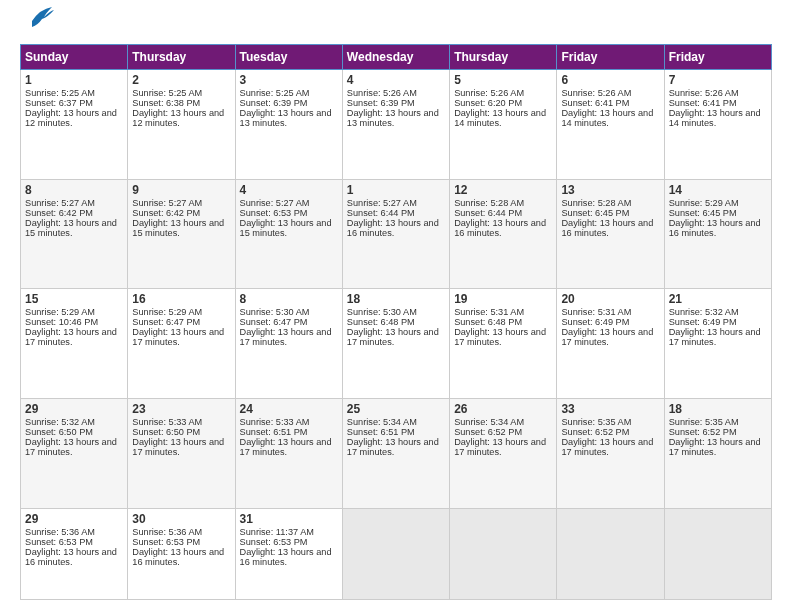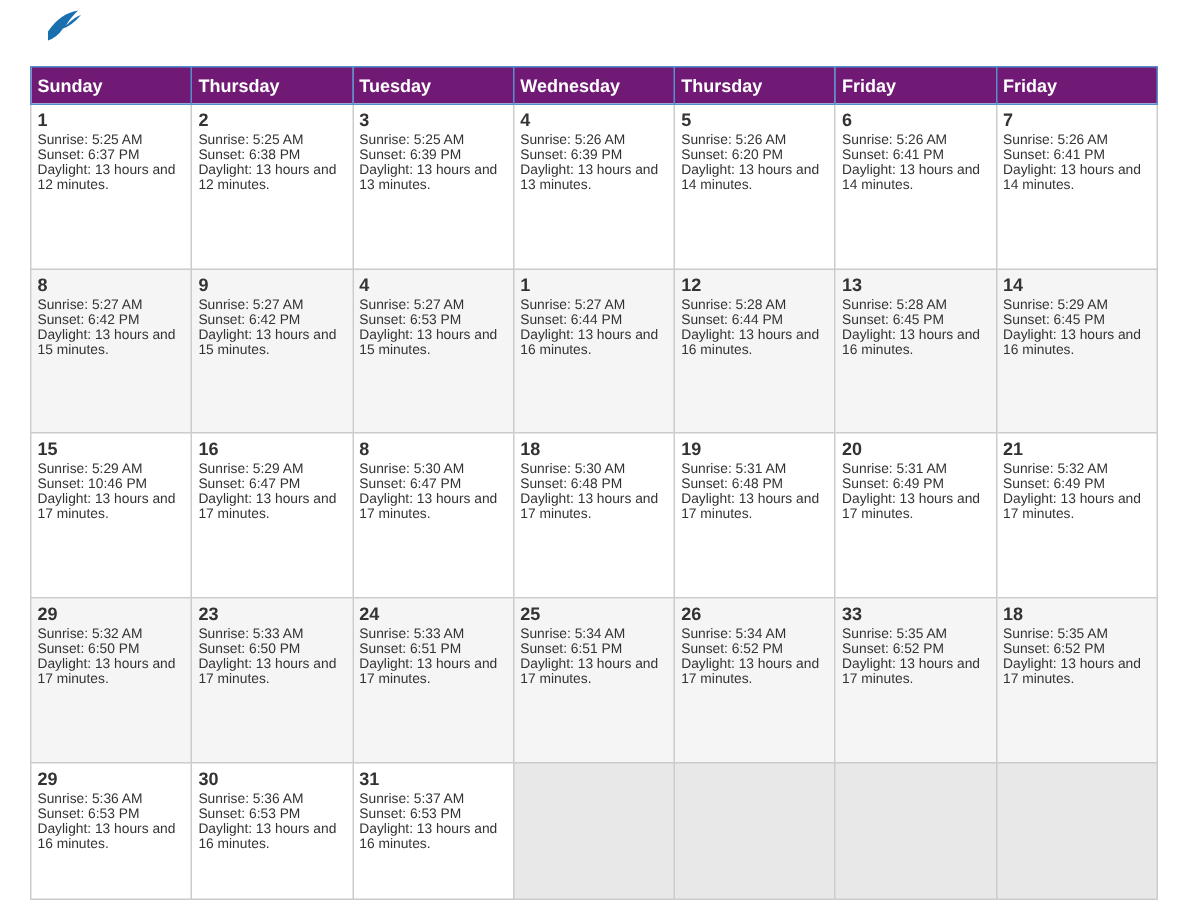--- a/index.html
+++ b/index.html
@@ -156,21 +156,21 @@
           <td><span class="day-num">23</span><span>Sunrise: 5:33 AM</span><br><span>Sunset: 6:50 PM</span><br><span>Daylight: 13 hours and 17 minutes.</span></td>
           <td><span class="day-num">24</span><span>Sunrise: 5:33 AM</span><br><span>Sunset: 6:51 PM</span><br><span>Daylight: 13 hours and 17 minutes.</span></td>
           <td><span class="day-num">25</span><span>Sunrise: 5:34 AM</span><br><span>Sunset: 6:51 PM</span><br><span>Daylight: 13 hours and 17 minutes.</span></td>
           <td><span class="day-num">26</span><span>Sunrise: 5:34 AM</span><br><span>Sunset: 6:52 PM</span><br><span>Daylight: 13 hours and 17 minutes.</span></td>
           <td><span class="day-num">33</span><span>Sunrise: 5:35 AM</span><br><span>Sunset: 6:52 PM</span><br><span>Daylight: 13 hours and 17 minutes.</span></td>
           <td><span class="day-num">18</span><span>Sunrise: 5:35 AM</span><br><span>Sunset: 6:52 PM</span><br><span>Daylight: 13 hours and 17 minutes.</span></td>
         </tr>
         <tr class="last-row">
           <td><span class="day-num">29</span><span>Sunrise: 5:36 AM</span><br><span>Sunset: 6:53 PM</span><br><span>Daylight: 13 hours and 16 minutes.</span></td>
           <td><span class="day-num">30</span><span>Sunrise: 5:36 AM</span><br><span>Sunset: 6:53 PM</span><br><span>Daylight: 13 hours and 16 minutes.</span></td>
-          <td><span class="day-num">31</span><span>Sunrise: 5:37 AM</span><br><span>Sunset: 6:53 PM</span><br><span>Daylight: 13 hours and 16 minutes.</span></td>
+          <td><span class="day-num">31</span><span>Sunrise: 11:37 AM</span><br><span>Sunset: 6:53 PM</span><br><span>Daylight: 13 hours and 16 minutes.</span></td>
           <td class="empty-cell"></td>
           <td class="empty-cell"></td>
           <td class="empty-cell"></td>
           <td class="empty-cell"></td>
         </tr>
       </tbody>
   </table>
 </div>
 
 </body></html>

